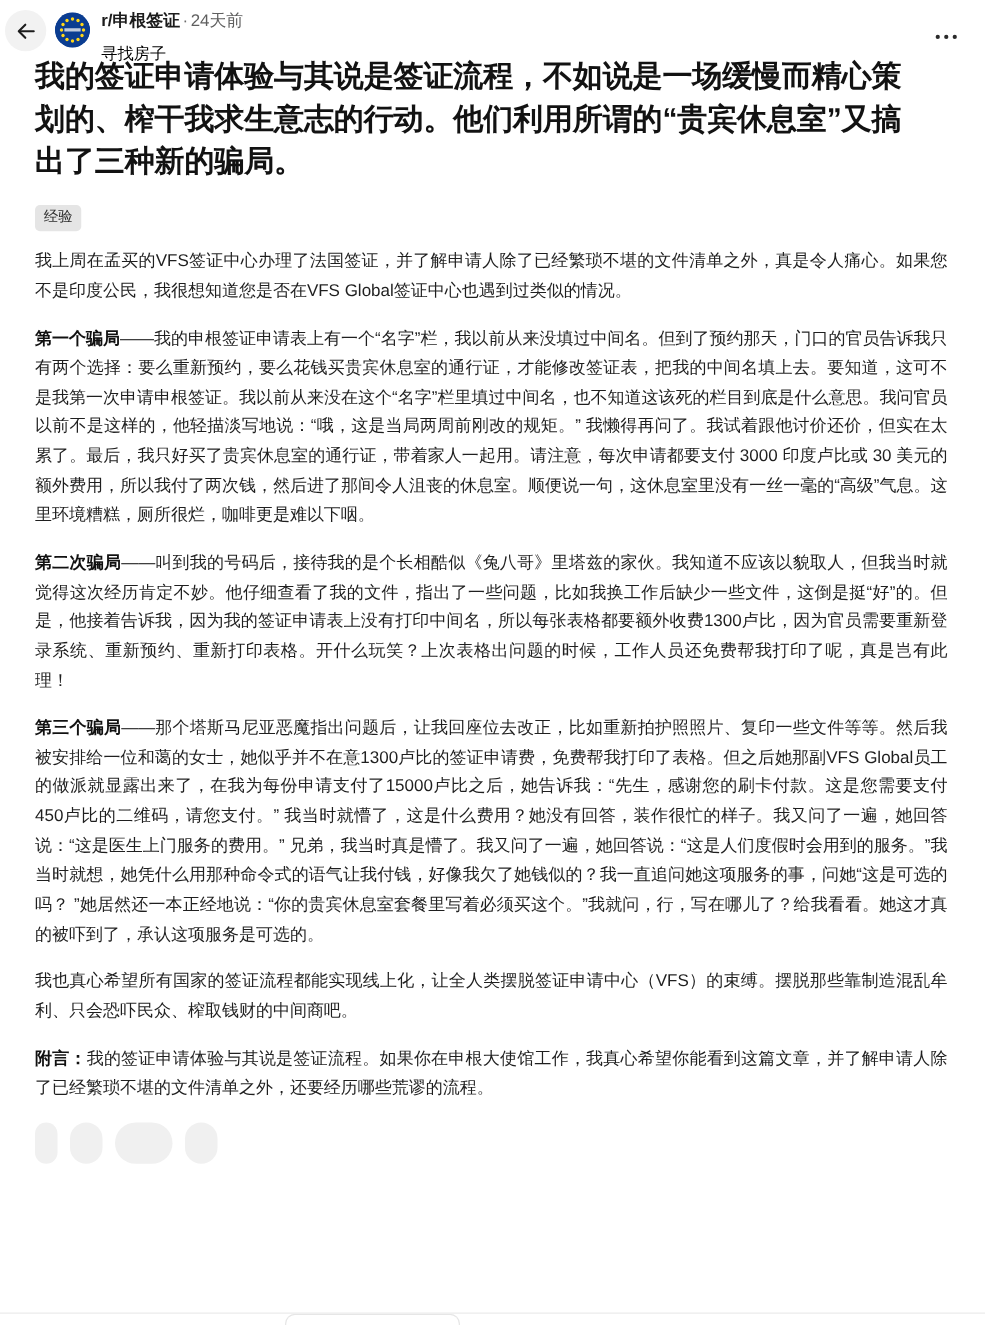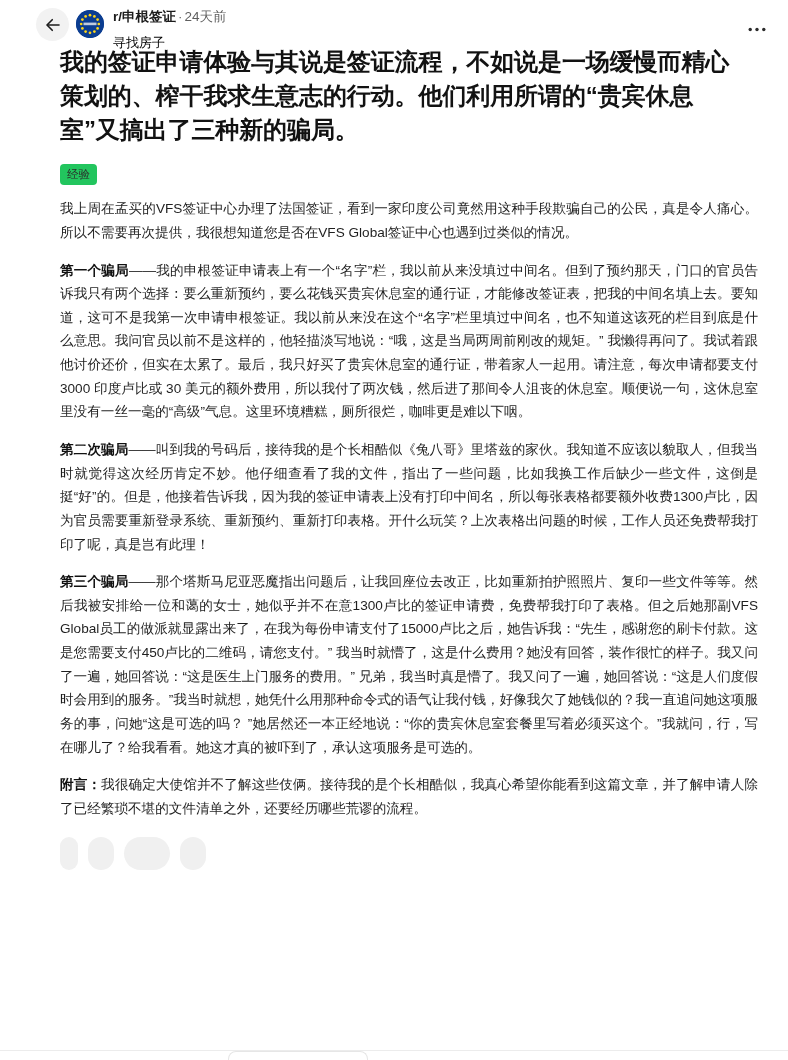--- a/index.html
+++ b/index.html
@@ -15,21 +15,20 @@
     color: #1c1c1c;
     overflow: hidden;
     position: relative;
   }
 
   .page {
     width: 788px;
     height: 1060px;
     position: relative;
     background: #fff;
-    padding-left: 32px;
   }
 
   
   .topbar {
     display: flex;
     align-items: flex-start;
     padding: 7px 14px 0 4px;
     height: 42px;
     position: relative;
   }
@@ -110,21 +109,21 @@
     font-weight: bold;
     line-height: 1.42;
     letter-spacing: -0.1px;
     color: #121212;
     margin: 3px 0 0 0;
     padding-right: 18px;
   }
 
   .flair {
     display: inline-block;
-    background: #22c55e;
+    background: #e5e5e5;
     color: #2b2b2b;
     font-size: 11.5px;
     line-height: 1;
     padding: 4.5px 7px 5px 7px;
     border-radius: 4px;
     margin-top: 17px;
   }
 
   .body-text {
     margin-top: 12px;
@@ -240,33 +239,36 @@
   </div>
 
   <div class="content">
 
     <h1 class="post-title">我的签证申请体验与其说是签证流程，不如说是一场缓慢而精心策划的、榨干我求生意志的行动。他们利用所谓的“贵宾休息室”又搞出了三种新的骗局。</h1>
 
     <div class="flair">经验</div>
 
     <div class="body-text">
       <p class="para">
-        <span>我上周在孟买的VFS签证中心办理了法国签证，看到一家印度公司竟然用这种手段欺骗自己的公民，真是令人痛心。所以不需要再次提供，我很想知道您是否在VFS Global签证中心也遇到过类似的情况。</span>
+        <span>我上周在孟买的VFS签证中心办理了法国签证，并了解申请人除了已经繁琐不堪的文件清单之外，真是令人痛心。如果您不是印度公民，我很想知道您是否在VFS Global签证中心也遇到过类似的情况。</span>
       </p>
       <p class="para">
         <b>第一个骗局</b><span>——我的申根签证申请表上有一个“名字”栏，我以前从来没填过中间名。但到了预约那天，门口的官员告诉我只有两个选择：要么重新预约，要么花钱买贵宾休息室的通行证，才能修改签证表，把我的中间名填上去。要知道，这可不是我第一次申请申根签证。我以前从来没在这个“名字”栏里填过中间名，也不知道这该死的栏目到底是什么意思。我问官员以前不是这样的，他轻描淡写地说：“哦，这是当局两周前刚改的规矩。” 我懒得再问了。我试着跟他讨价还价，但实在太累了。最后，我只好买了贵宾休息室的通行证，带着家人一起用。请注意，每次申请都要支付 3000 印度卢比或 30 美元的额外费用，所以我付了两次钱，然后进了那间令人沮丧的休息室。顺便说一句，这休息室里没有一丝一毫的“高级”气息。这里环境糟糕，厕所很烂，咖啡更是难以下咽。</span>
       </p>
       <p class="para">
         <b>第二次骗局</b><span>——叫到我的号码后，接待我的是个长相酷似《兔八哥》里塔兹的家伙。我知道不应该以貌取人，但我当时就觉得这次经历肯定不妙。他仔细查看了我的文件，指出了一些问题，比如我换工作后缺少一些文件，这倒是挺“好”的。但是，他接着告诉我，因为我的签证申请表上没有打印中间名，所以每张表格都要额外收费1300卢比，因为官员需要重新登录系统、重新预约、重新打印表格。开什么玩笑？上次表格出问题的时候，工作人员还免费帮我打印了呢，真是岂有此理！</span>
       </p>
       <p class="para">
         <b>第三个骗局</b><span>——那个塔斯马尼亚恶魔指出问题后，让我回座位去改正，比如重新拍护照照片、复印一些文件等等。然后我被安排给一位和蔼的女士，她似乎并不在意1300卢比的签证申请费，免费帮我打印了表格。但之后她那副VFS Global员工的做派就显露出来了，在我为每份申请支付了15000卢比之后，她告诉我：“先生，感谢您的刷卡付款。这是您需要支付450卢比的二维码，请您支付。” 我当时就懵了，这是什么费用？她没有回答，装作很忙的样子。我又问了一遍，她回答说：“这是医生上门服务的费用。” 兄弟，我当时真是懵了。我又问了一遍，她回答说：“这是人们度假时会用到的服务。”我当时就想，她凭什么用那种命令式的语气让我付钱，好像我欠了她钱似的？我一直追问她这项服务的事，问她“这是可选的吗？ ”她居然还一本正经地说：“你的贵宾休息室套餐里写着必须买这个。”我就问，行，写在哪儿了？给我看看。她这才真的被吓到了，承认这项服务是可选的。</span>
       </p>
       <p class="para">
-        <b>附言：</b><span>我很确定大使馆并不了解这些伎俩。接待我的是个长相酷似，我真心希望你能看到这篇文章，并了解申请人除了已经繁琐不堪的文件清单之外，还要经历哪些荒谬的流程。</span>
+        <span>我也真心希望所有国家的签证流程都能实现线上化，让全人类摆脱签证申请中心（VFS）的束缚。摆脱那些靠制造混乱牟利、只会恐吓民众、榨取钱财的中间商吧。</span>
+      </p>
+      <p class="para">
+        <b>附言：</b><span>我的签证申请体验与其说是签证流程。如果你在申根大使馆工作，我真心希望你能看到这篇文章，并了解申请人除了已经繁琐不堪的文件清单之外，还要经历哪些荒谬的流程。</span>
       </p>
     </div>
   </div>
 
   <div class="actions">
 
     <div class="pill pill-vote">
       
       
       

